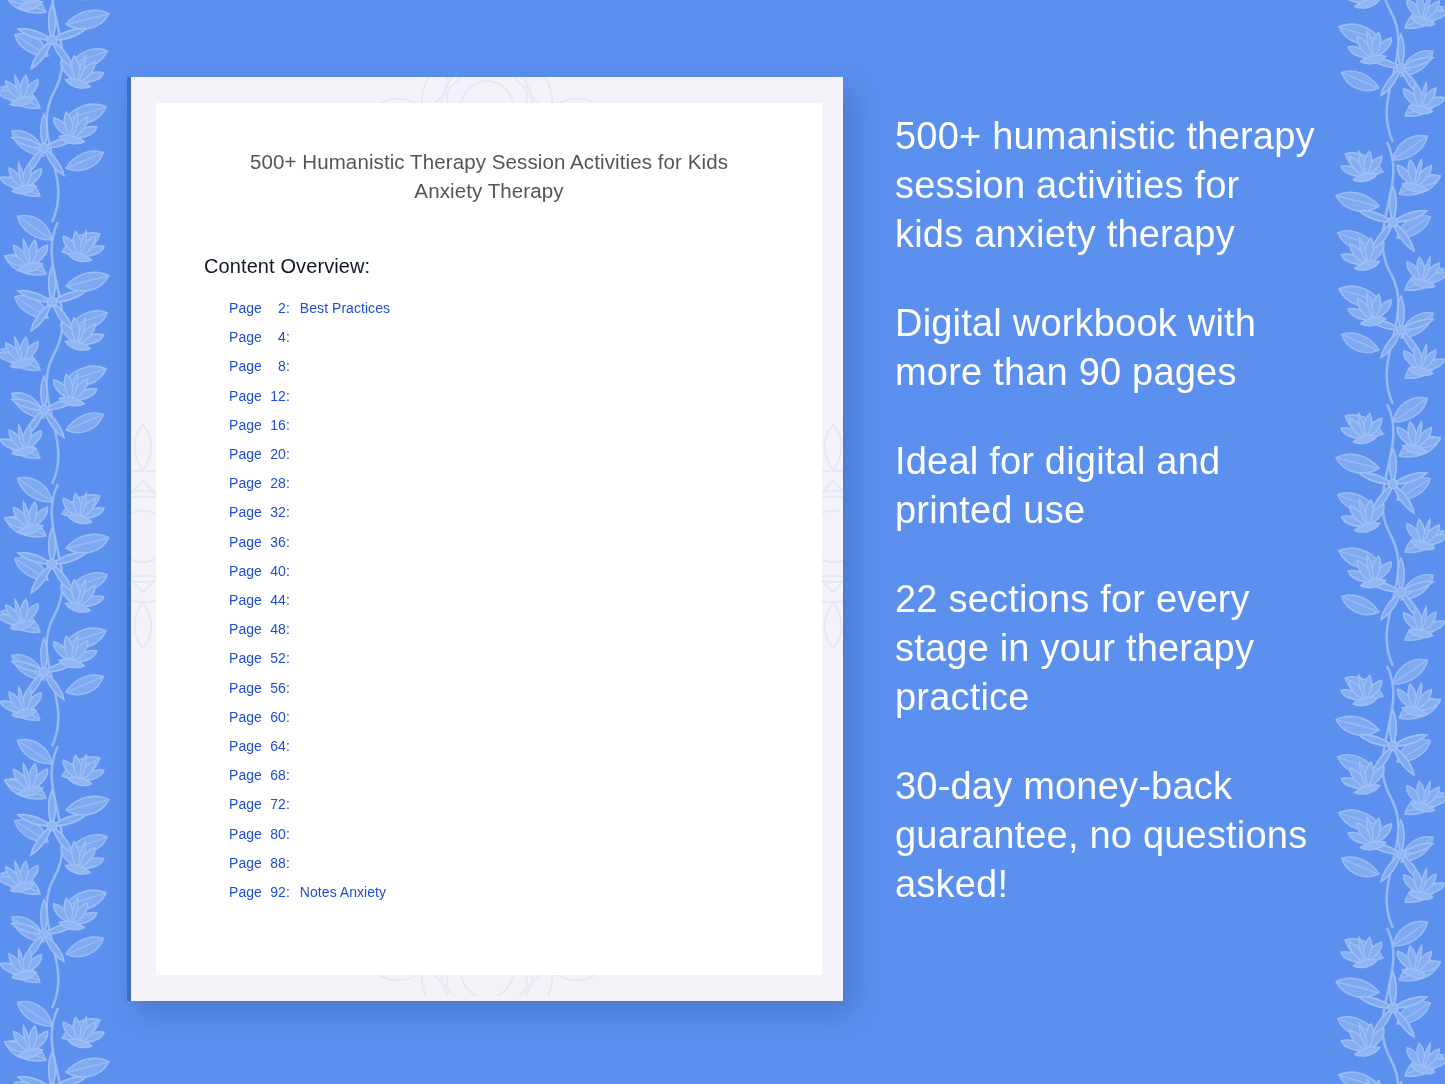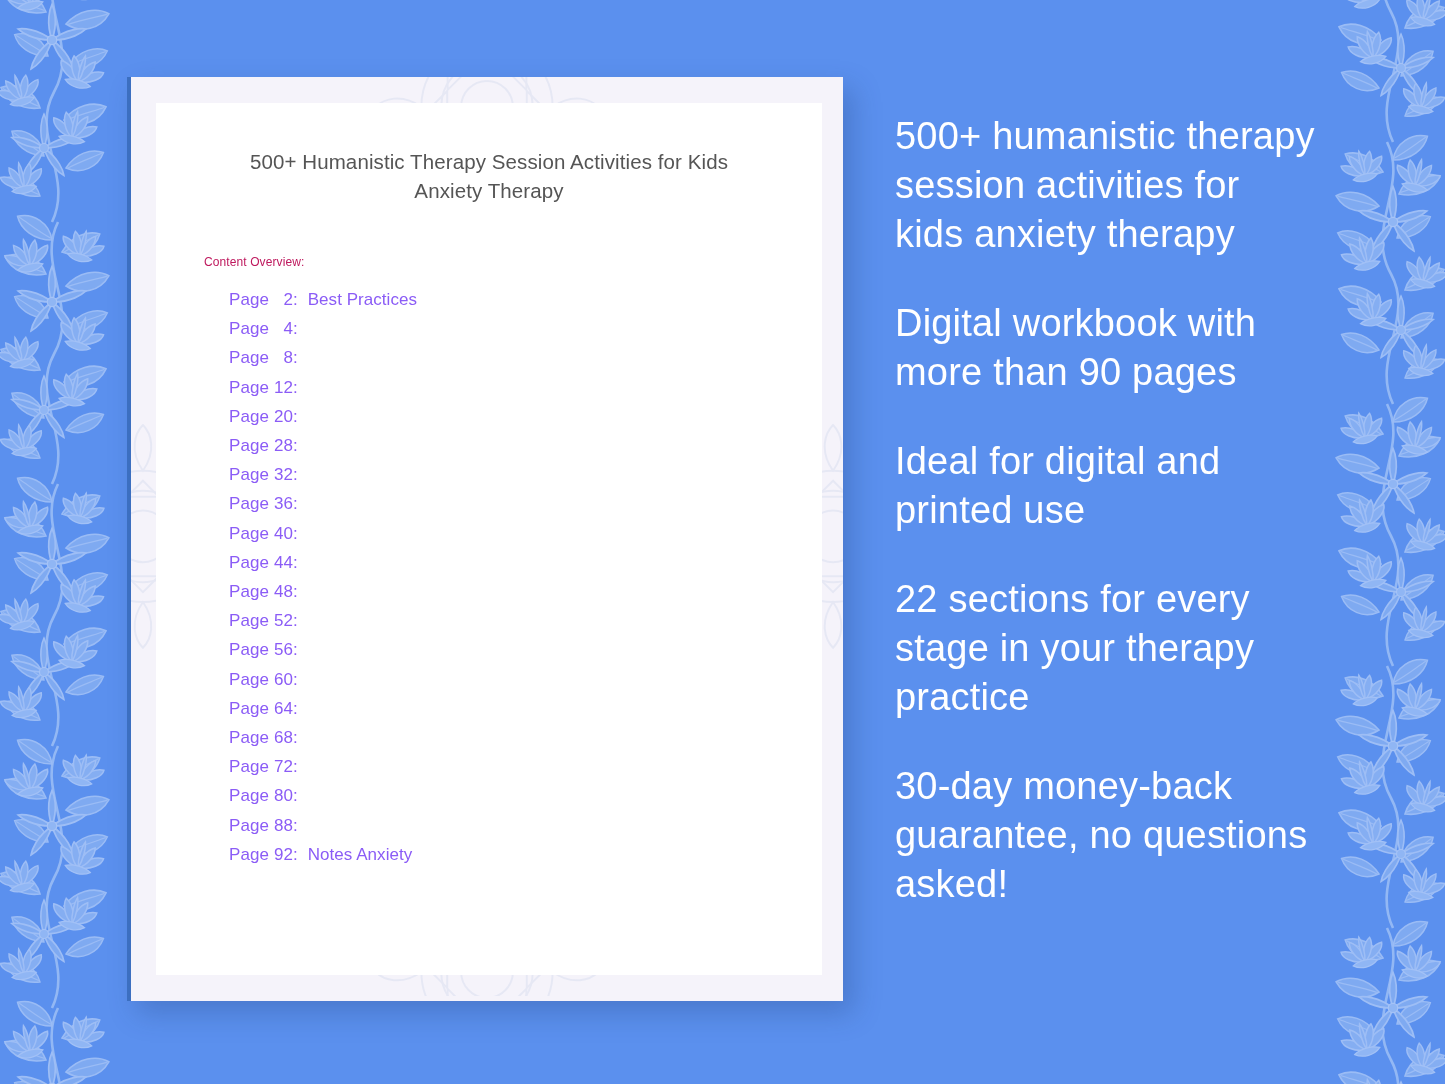--- a/index.html
+++ b/index.html
@@ -52,33 +52,33 @@
     font-size:20.5px;
     font-weight:400;
     line-height:29px;
     color:#555555;
     text-align:center;
     letter-spacing:.1px;
     padding:0 28px;
   }
   .overview-label{
     margin:50px 0 0 0;
-    font-size:12px;
+    font-size:20px;
     font-weight:400;
-    color:#be185d;
+    color:#0f172a;
     letter-spacing:.1px;
   }
   .page-list{
     list-style:none;
     margin:16px 0 0 0;
     padding:0 0 0 25px;
   }
   .page-list li{
-    font-size:17px;
-    color:#8b5cf6;
+    font-size:14px;
+    color:#1d4ed8;
     line-height:29.2px;
     letter-spacing:.05px;
     white-space:pre;
     font-variant-numeric:tabular-nums;
   }
   .pg-num{display:inline-block;width:24px;text-align:right;}
   .pg-title{padding-left:10px;}
 
   
   .promo{
@@ -212,20 +212,21 @@
   </svg>
 
   <div class="doc-page">
     <h1 class="doc-title">500+ Humanistic Therapy Session Activities for Kids Anxiety Therapy</h1>
     <p class="overview-label">Content Overview:</p>
     <ul class="page-list">
         <li><span>Page</span> <span class="pg-num">2:</span><span class="pg-title">Best Practices</span></li>
         <li><span>Page</span> <span class="pg-num">4:</span><span class="pg-title"></span></li>
         <li><span>Page</span> <span class="pg-num">8:</span><span class="pg-title"></span></li>
         <li><span>Page</span> <span class="pg-num">12:</span><span class="pg-title"></span></li>
+        <li><span>Page</span> <span class="pg-num">16:</span><span class="pg-title"></span></li>
         <li><span>Page</span> <span class="pg-num">20:</span><span class="pg-title"></span></li>
         <li><span>Page</span> <span class="pg-num">28:</span><span class="pg-title"></span></li>
         <li><span>Page</span> <span class="pg-num">32:</span><span class="pg-title"></span></li>
         <li><span>Page</span> <span class="pg-num">36:</span><span class="pg-title"></span></li>
         <li><span>Page</span> <span class="pg-num">40:</span><span class="pg-title"></span></li>
         <li><span>Page</span> <span class="pg-num">44:</span><span class="pg-title"></span></li>
         <li><span>Page</span> <span class="pg-num">48:</span><span class="pg-title"></span></li>
         <li><span>Page</span> <span class="pg-num">52:</span><span class="pg-title"></span></li>
         <li><span>Page</span> <span class="pg-num">56:</span><span class="pg-title"></span></li>
         <li><span>Page</span> <span class="pg-num">60:</span><span class="pg-title"></span></li>

